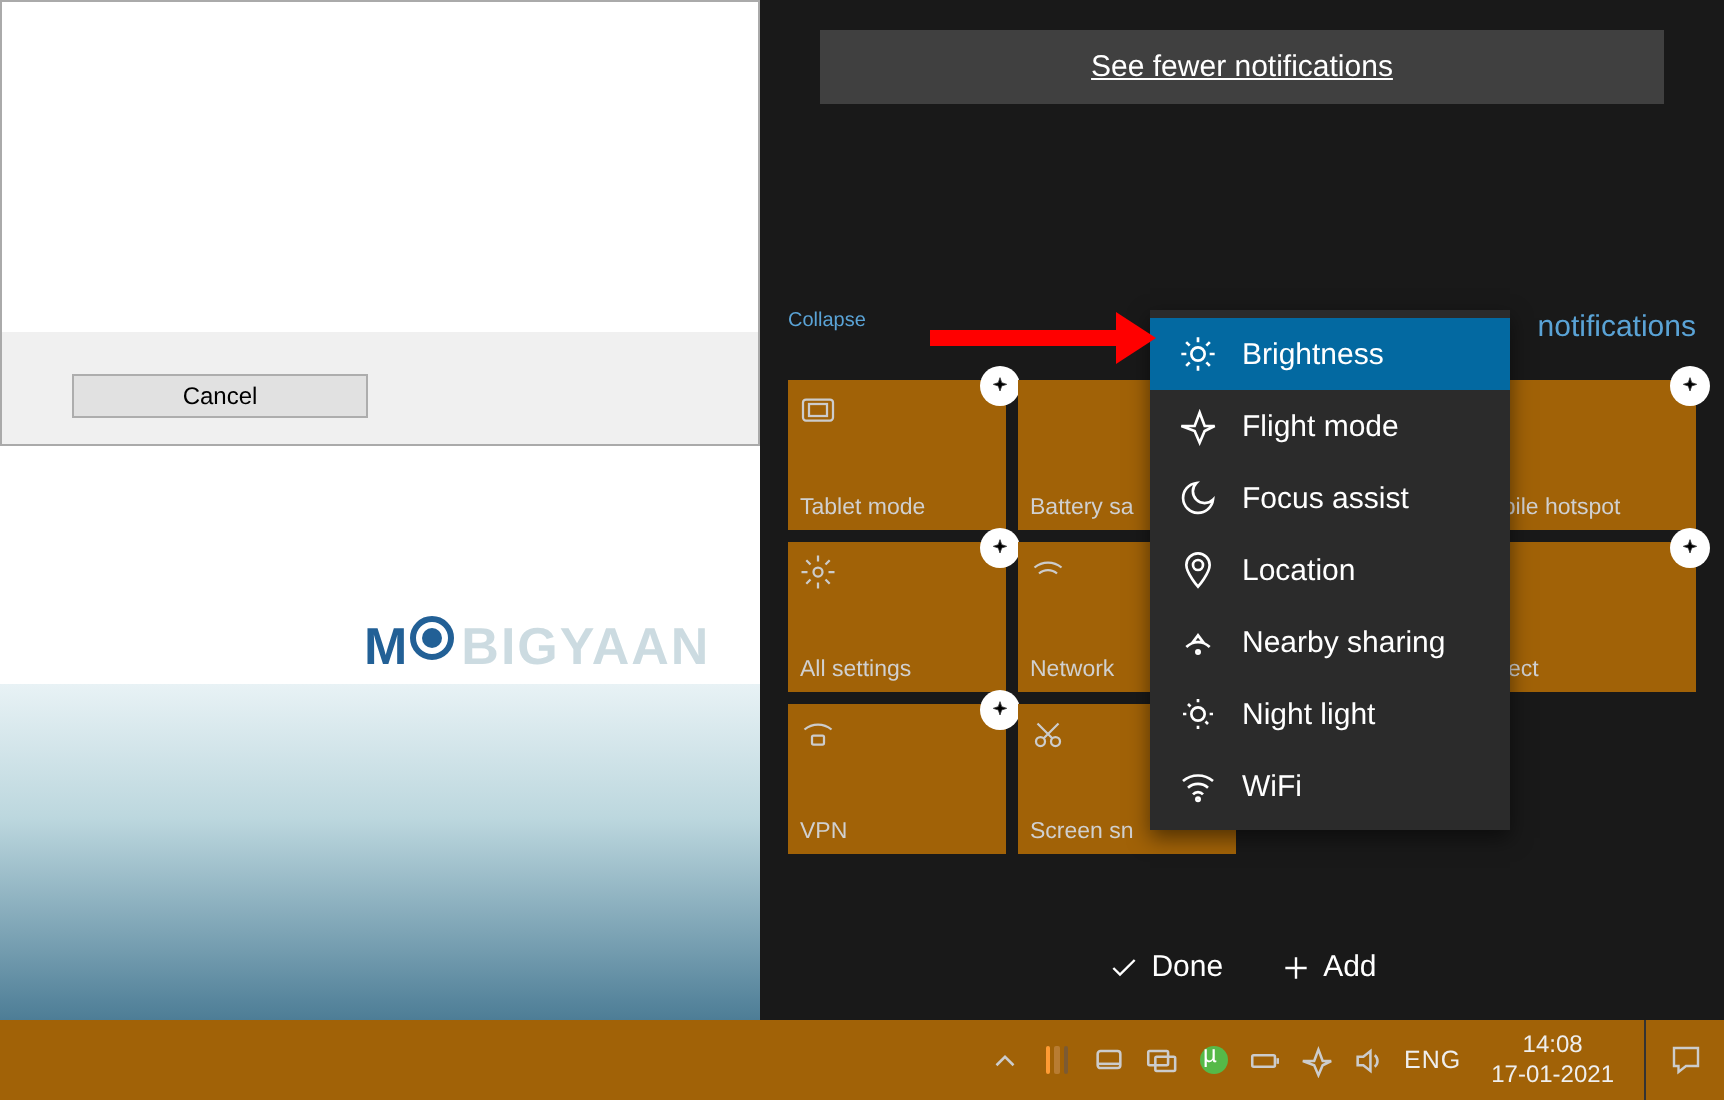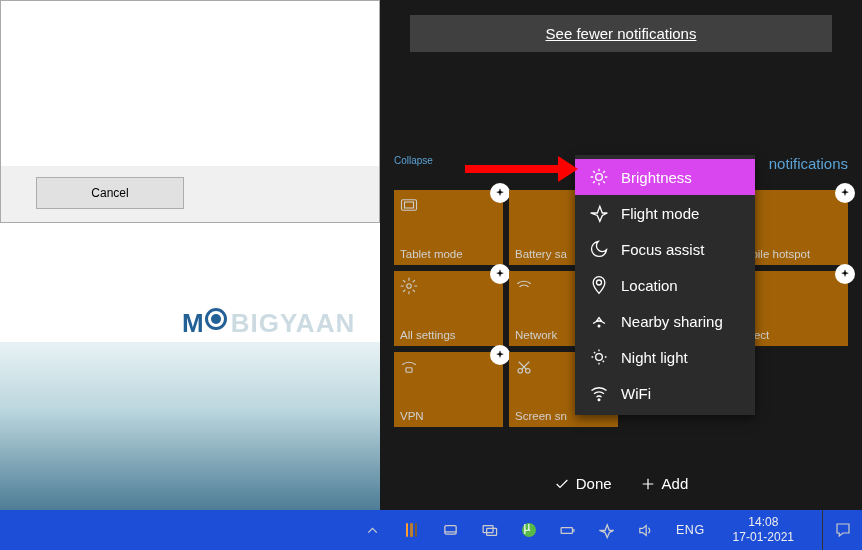--- a/index.html
+++ b/index.html
@@ -26,21 +26,21 @@
       left: 0;
       right: 0;
       height: 165px;
       background: #fff;
     }
     .dialog .cancel-btn {
       position: absolute;
       bottom: 13px;
       left: 35px;
       width: 148px;
-      height: 32px;
+      height: 22px;
       background: #e1e1e1;
       border: 1px solid #adadad;
       font-size: 12px;
       cursor: pointer;
     }
     
     .wallpaper {
       position: absolute;
       top: 342px;
       left: 0;
@@ -190,21 +190,21 @@
     .popup-item {
       display: flex;
       align-items: center;
       gap: 12px;
       padding: 8px 14px;
       color: #fff;
       font-size: 15px;
       cursor: pointer;
     }
     .popup-item.hover {
-      background: #d946ef;
+      background: #0369a1;
     }
     .popup-item svg {
       width: 20px; height: 20px;
       fill: none; stroke: #fff; stroke-width: 1.6;
     }
     
     .arrow {
       position: absolute;
       top: 165px;
       left: 85px;
@@ -238,25 +238,25 @@
     }
     .done-add span { display: inline-flex; align-items: flex-end; gap: 6px; cursor: pointer; }
     .done-add svg { width: 16px; height: 16px; stroke: #fff; fill: none; stroke-width: 1.8; }
 
     
     .taskbar {
       position: absolute;
       left: 0; right: 0;
       bottom: 0;
       height: 40px;
-      background: #1d4ed8;
+      background: #a16207;
       display: flex;
       justify-content: flex-end;
       align-items: center;
-      gap: 22px;
+      gap: 9px;
       padding-right: 0;
       color: #fff;
     }
     .taskbar .tray-icon {
       width: 17px; height: 17px;
       display: inline-flex;
       align-items: center;
       justify-content: center;
     }
     .taskbar .tray-icon svg { width: 17px; height: 17px; fill: none; stroke: #ccc; stroke-width: 1.8; }

